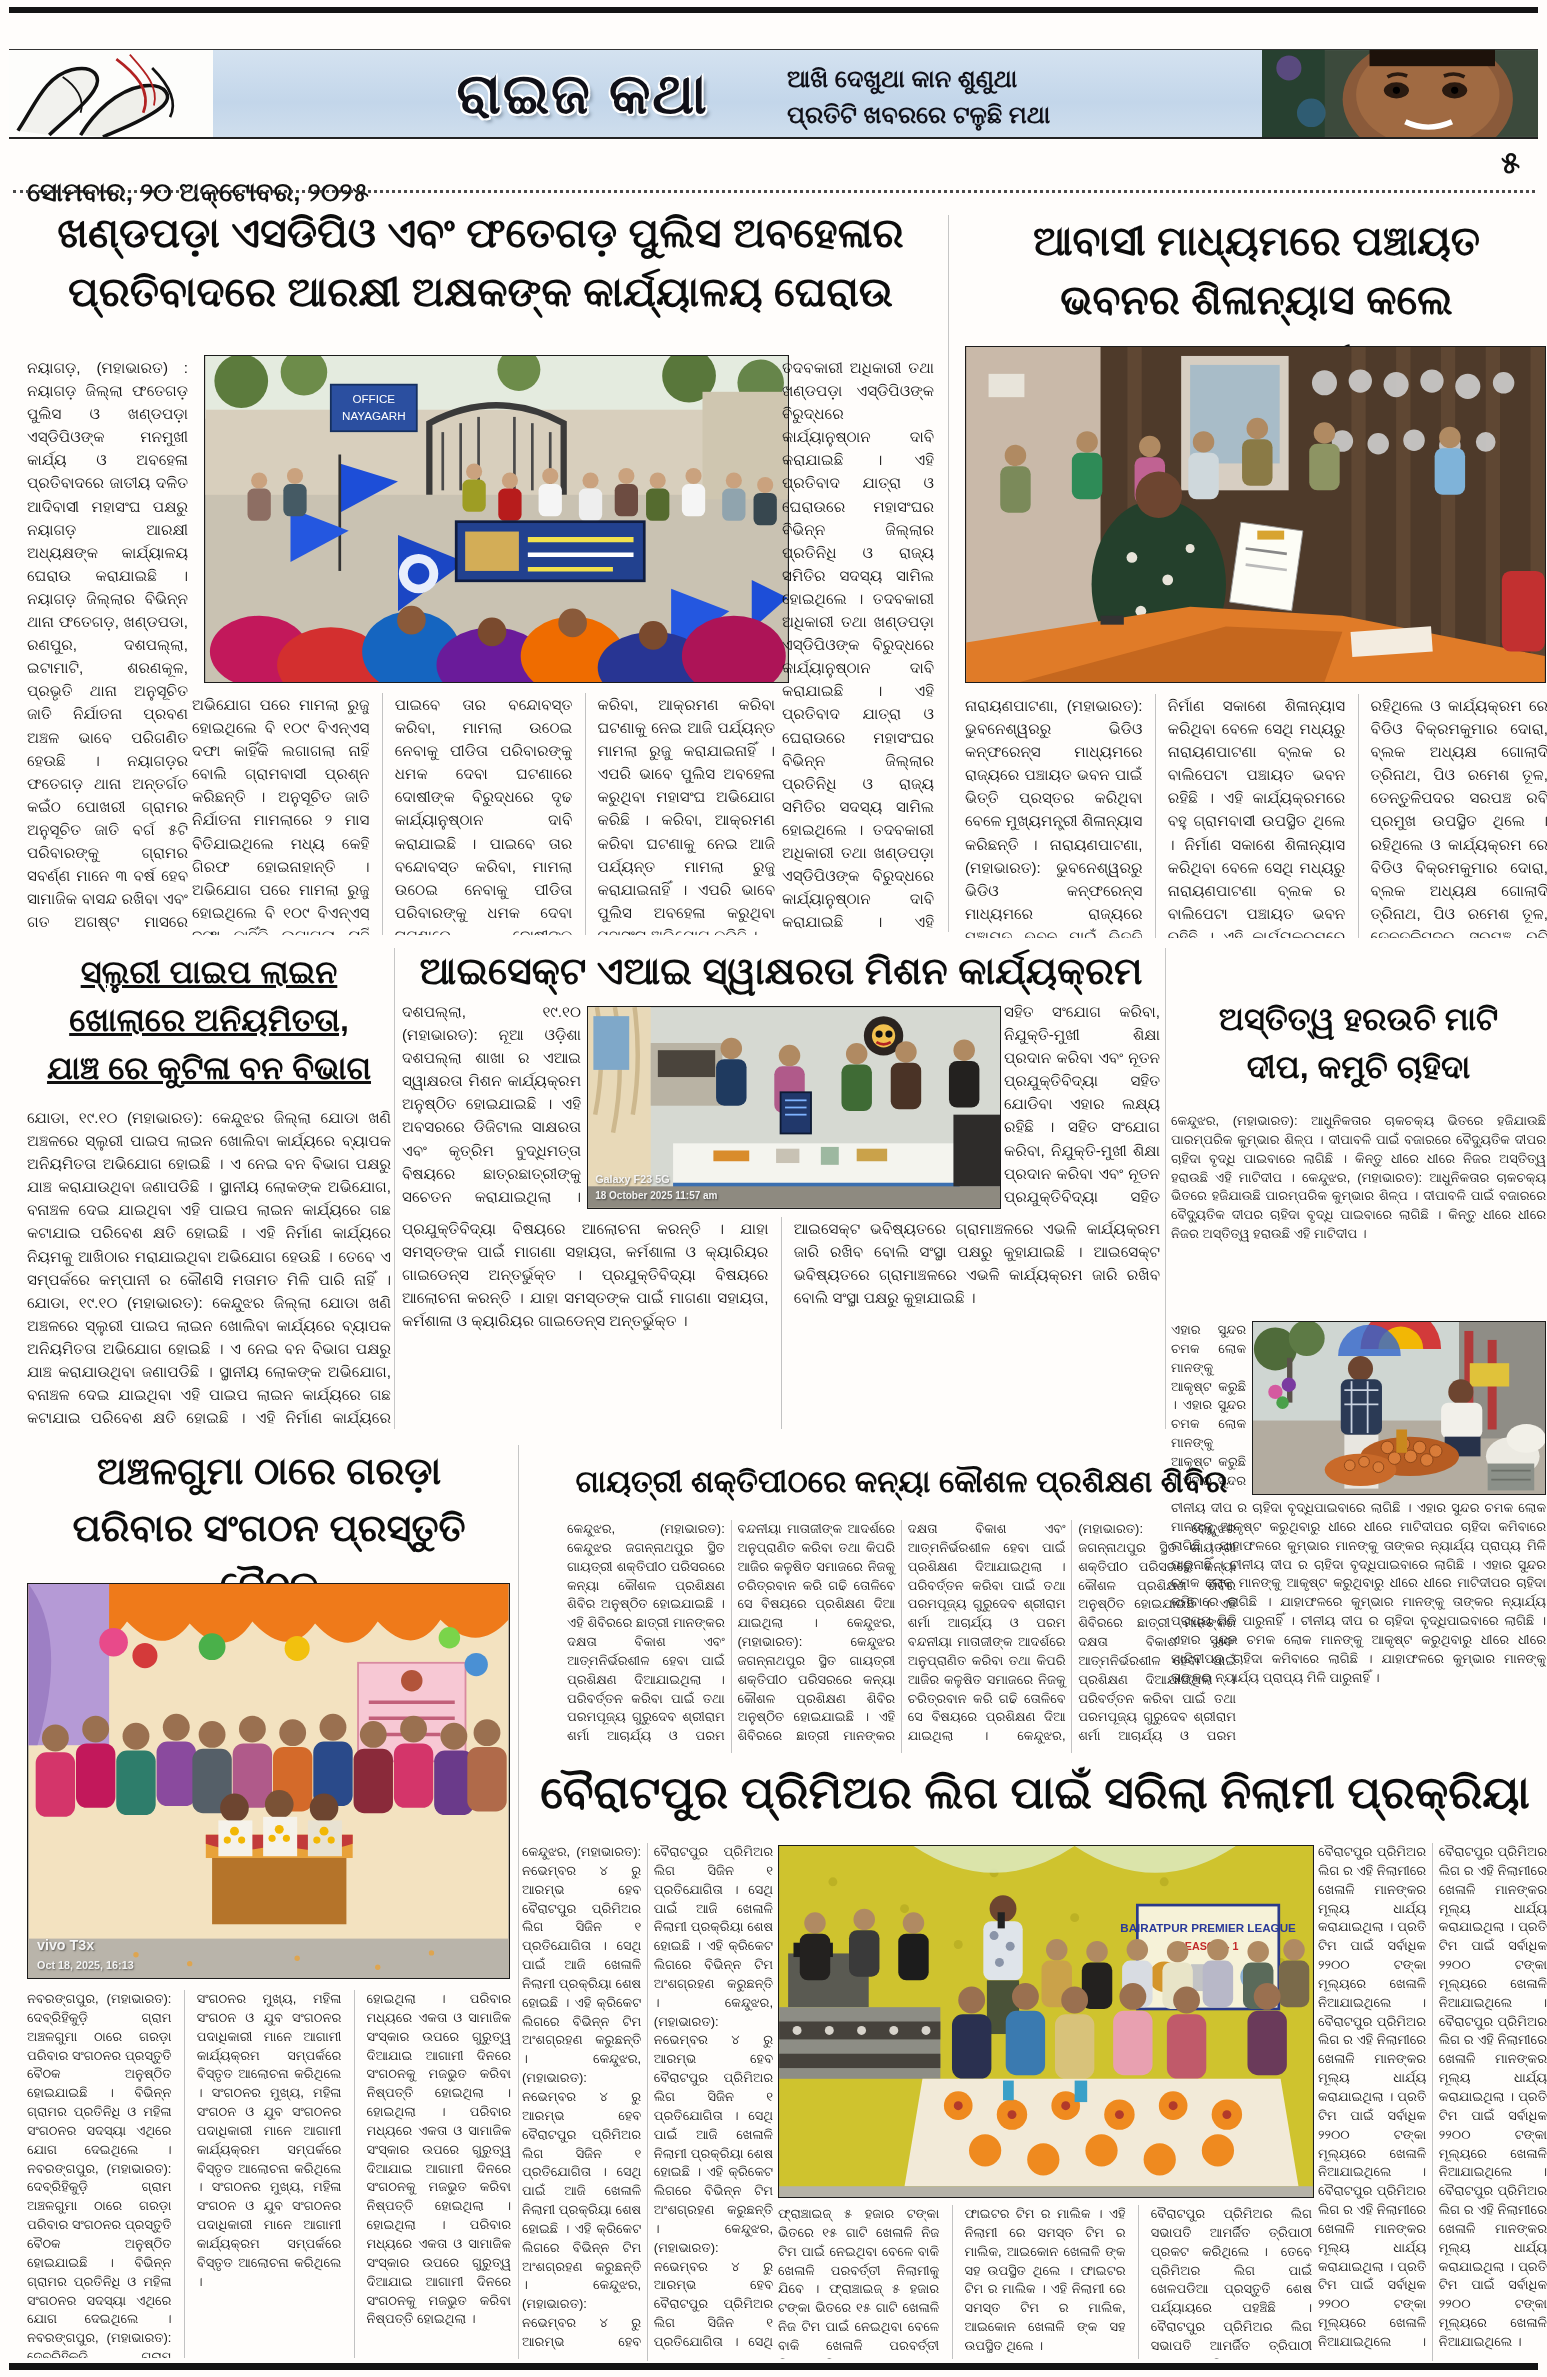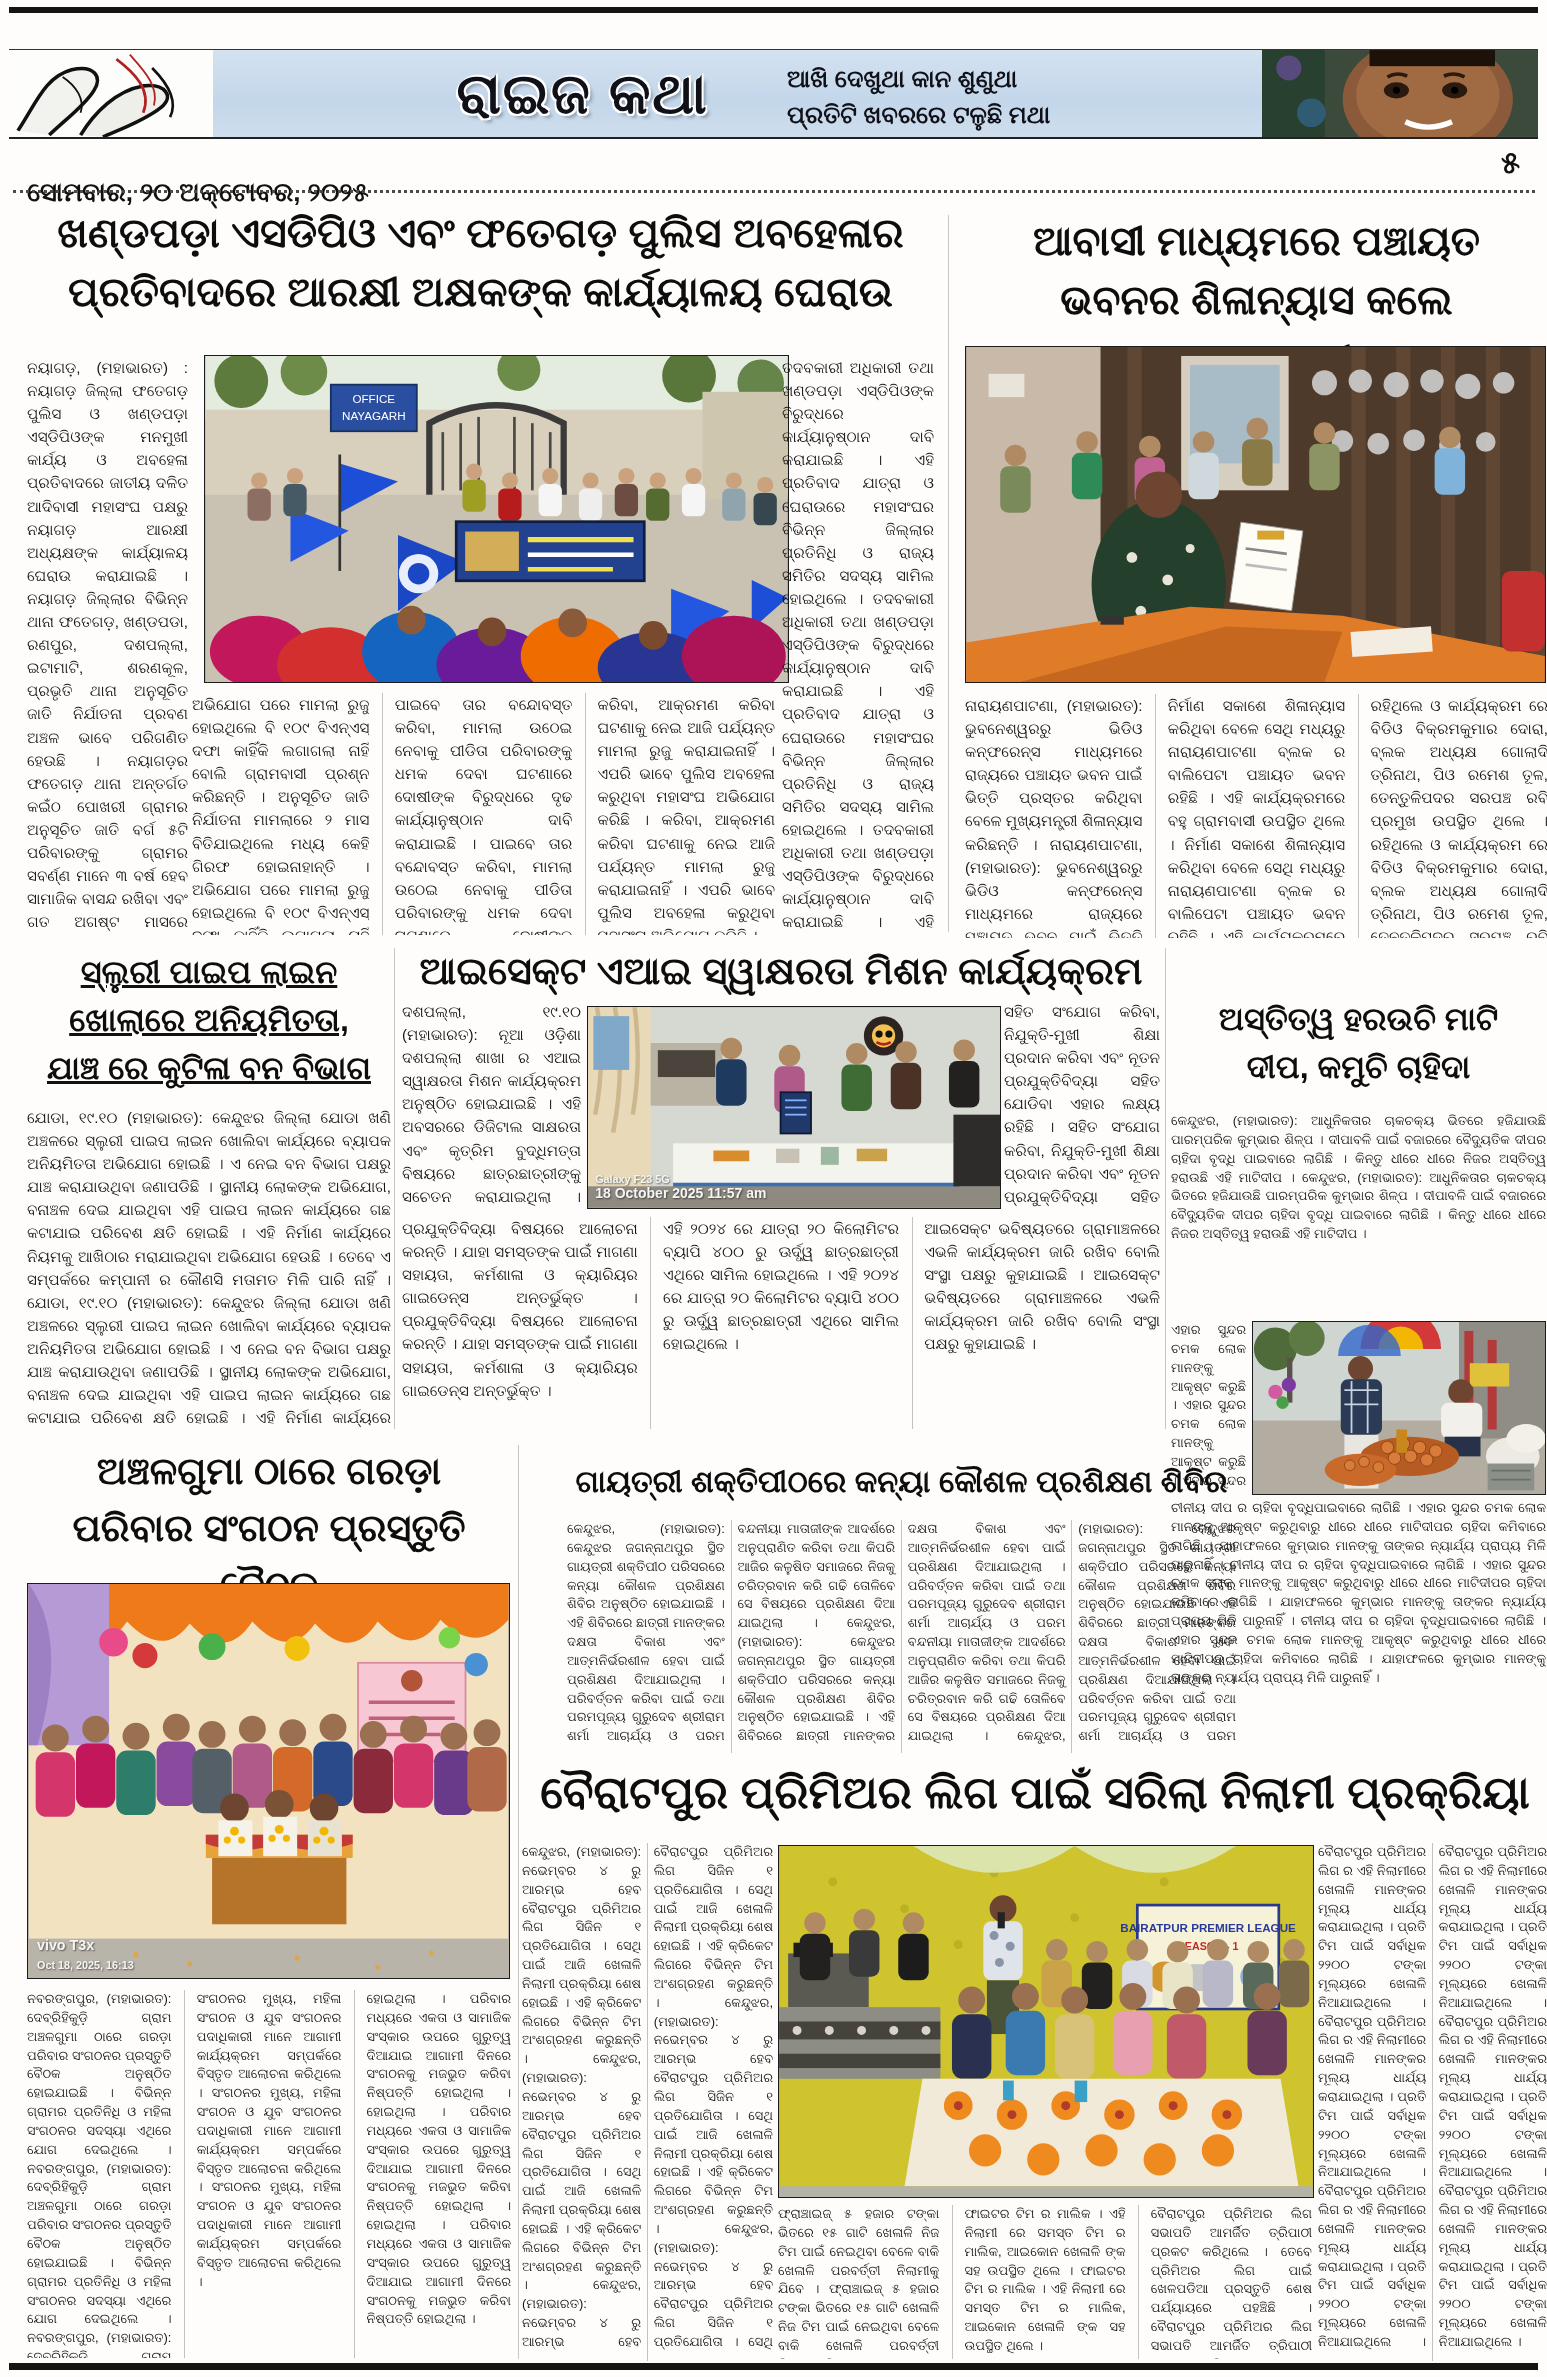--- a/index.html
+++ b/index.html
@@ -296,26 +296,25 @@
         <rect x="95" y="152" width="320" height="46" fill="#f4f4ee"></rect>
         <rect x="95" y="196" width="320" height="12" fill="#3a6fb0"></rect>
         <rect x="140" y="160" width="40" height="12" fill="#d98c2b"></rect>
         <rect x="210" y="158" width="26" height="16" fill="#c8c2b4"></rect>
         <rect x="260" y="156" width="20" height="20" fill="#9db8a0"></rect>
         <rect x="300" y="158" width="34" height="14" fill="#caa24a"></rect>
         <rect x="0" y="200" width="460" height="24" fill="#8e8a80"></rect>
         <rect x="408" y="120" width="52" height="80" fill="#2e2c2a"></rect>
       </svg>
       <div class="wm" style="left:7.2px;bottom:23px;font-size:10.8px;">Galaxy F23 5G</div>
-      <div class="wm" style="left:7.2px;bottom:7.2px;font-size:14px;">18 October 2025 11:57 am</div>
+      <div class="wm" style="left:7.2px;bottom:7.2px;font-size:10px;">18 October 2025 11:57 am</div>
     </div>
     <div class="bt abs" style="left:602px;top:57px;width:156px;height:212px;">ସହିତ ସଂଯୋଗ କରିବା, ନିଯୁକ୍ତି-ମୁଖୀ ଶିକ୍ଷା ପ୍ରଦାନ କରିବା ଏବଂ ନୂତନ ପ୍ରଯୁକ୍ତିବିଦ୍ୟା ସହିତ ଯୋଡିବା ଏହାର ଲକ୍ଷ୍ୟ ରହିଛି । ସହିତ ସଂଯୋଗ କରିବା, ନିଯୁକ୍ତି-ମୁଖୀ ଶିକ୍ଷା ପ୍ରଦାନ କରିବା ଏବଂ ନୂତନ ପ୍ରଯୁକ୍ତିବିଦ୍ୟା ସହିତ ଯୋଡିବା ଏହାର ଲକ୍ଷ୍ୟ ରହିଛି । ସହିତ ସଂଯୋଗ କରିବା, ନିଯୁକ୍ତି-ମୁଖୀ ଶିକ୍ଷା ପ୍ରଦାନ କରିବା ଏବଂ ନୂତନ ପ୍ରଯୁକ୍ତିବିଦ୍ୟା ସହିତ ଯୋଡିବା ଏହାର ଲକ୍ଷ୍ୟ ରହିଛି ।</div>
     <div class="row abs" style="left:0;top:274px;width:758px;height:212px;">
       <div class="col bt">ପ୍ରଯୁକ୍ତିବିଦ୍ୟା ବିଷୟରେ ଆଲୋଚନା କରନ୍ତି । ଯାହା ସମସ୍ତଙ୍କ ପାଇଁ ମାଗଣା ସହାୟତା, କର୍ମଶାଳା ଓ କ୍ୟାରିୟର ଗାଇଡେନ୍ସ ଅନ୍ତର୍ଭୁକ୍ତ । ପ୍ରଯୁକ୍ତିବିଦ୍ୟା ବିଷୟରେ ଆଲୋଚନା କରନ୍ତି । ଯାହା ସମସ୍ତଙ୍କ ପାଇଁ ମାଗଣା ସହାୟତା, କର୍ମଶାଳା ଓ କ୍ୟାରିୟର ଗାଇଡେନ୍ସ ଅନ୍ତର୍ଭୁକ୍ତ ।</div>
-      <div class="col bt">ଏହି ୨୦୨୪ ରେ ଯାତ୍ରା ୨୦ କିଲୋମିଟର ବ୍ୟାପି ୪୦୦ ରୁ ଊର୍ଦ୍ଧ୍ୱ ଛାତ୍ରଛାତ୍ରୀ ଏଥିରେ ସାମିଲ ହୋଇଥିଲେ । ଏହି ୨୦୨୪ ରେ ଯାତ୍ରା ୨୦ କିଲୋମିଟର ବ୍ୟାପି ୪୦୦ ରୁ ଊର୍ଦ୍ଧ୍ୱ ଛାତ୍ରଛାତ୍ରୀ ଏଥିରେ ସାମିଲ ହୋଇଥିଲେ ।</div>
       <div class="col bt">ଆଇସେକ୍ଟ ଭବିଷ୍ୟତରେ ଗ୍ରାମାଞ୍ଚଳରେ ଏଭଳି କାର୍ଯ୍ୟକ୍ରମ ଜାରି ରଖିବ ବୋଲି ସଂସ୍ଥା ପକ୍ଷରୁ କୁହାଯାଇଛି । ଆଇସେକ୍ଟ ଭବିଷ୍ୟତରେ ଗ୍ରାମାଞ୍ଚଳରେ ଏଭଳି କାର୍ଯ୍ୟକ୍ରମ ଜାରି ରଖିବ ବୋଲି ସଂସ୍ଥା ପକ୍ଷରୁ କୁହାଯାଇଛି ।</div>
     </div>
   </div>
 
   <div class="abs" style="left:1171px;top:947px;width:375px;height:814px;margin-top:48px;">
     <div class="hl hl-md" style="width:375px;">
       <div>ଅସ୍ତିତ୍ୱ ହରଉଚି ମାଟି</div>
       <div>ଦୀପ, କମୁଚି ଚାହିଦା</div>
     </div>
     <div class="bt bt-sm abs" style="left:0;top:117px;width:375px;height:206px;">କେନ୍ଦୁଝର, (ମହାଭାରତ): ଆଧୁନିକତାର ଚାକଚକ୍ୟ ଭିତରେ ହଜିଯାଉଛି ପାରମ୍ପରିକ କୁମ୍ଭାର ଶିଳ୍ପ । ଦୀପାବଳି ପାଇଁ ବଜାରରେ ବୈଦ୍ୟୁତିକ ଦୀପର ଚାହିଦା ବୃଦ୍ଧି ପାଇବାରେ ଲାଗିଛି । କିନ୍ତୁ ଧୀରେ ଧୀରେ ନିଜର ଅସ୍ତିତ୍ୱ ହରାଉଛି ଏହି ମାଟିଦୀପ । କେନ୍ଦୁଝର, (ମହାଭାରତ): ଆଧୁନିକତାର ଚାକଚକ୍ୟ ଭିତରେ ହଜିଯାଉଛି ପାରମ୍ପରିକ କୁମ୍ଭାର ଶିଳ୍ପ । ଦୀପାବଳି ପାଇଁ ବଜାରରେ ବୈଦ୍ୟୁତିକ ଦୀପର ଚାହିଦା ବୃଦ୍ଧି ପାଇବାରେ ଲାଗିଛି । କିନ୍ତୁ ଧୀରେ ଧୀରେ ନିଜର ଅସ୍ତିତ୍ୱ ହରାଉଛି ଏହି ମାଟିଦୀପ ।</div>

